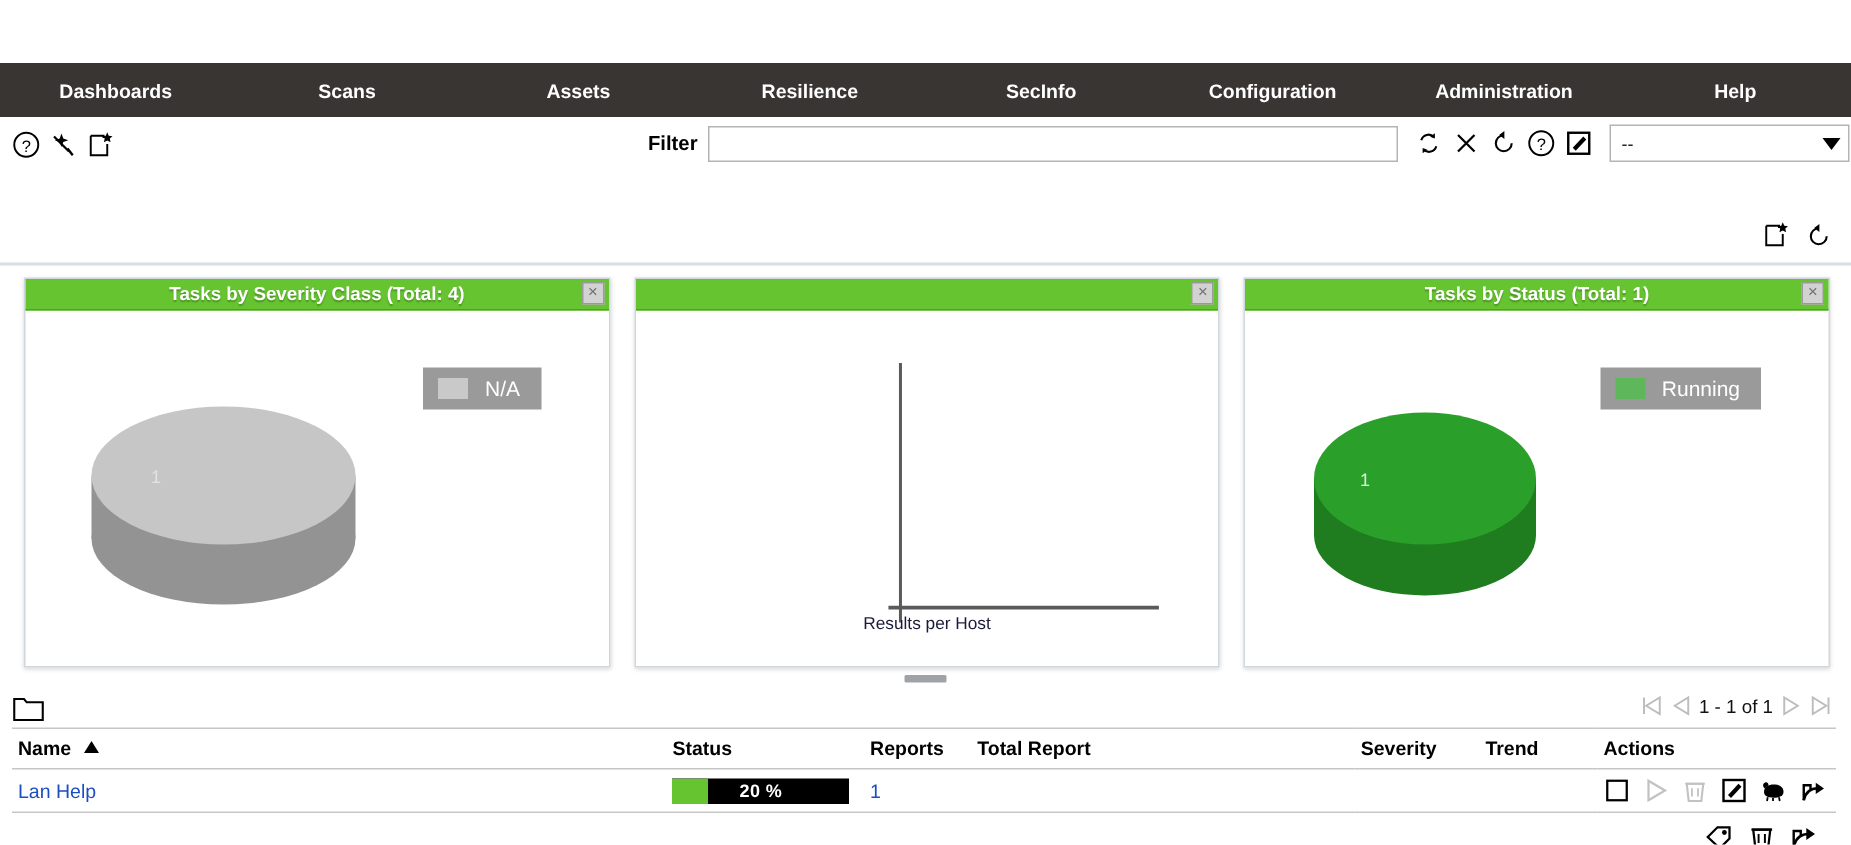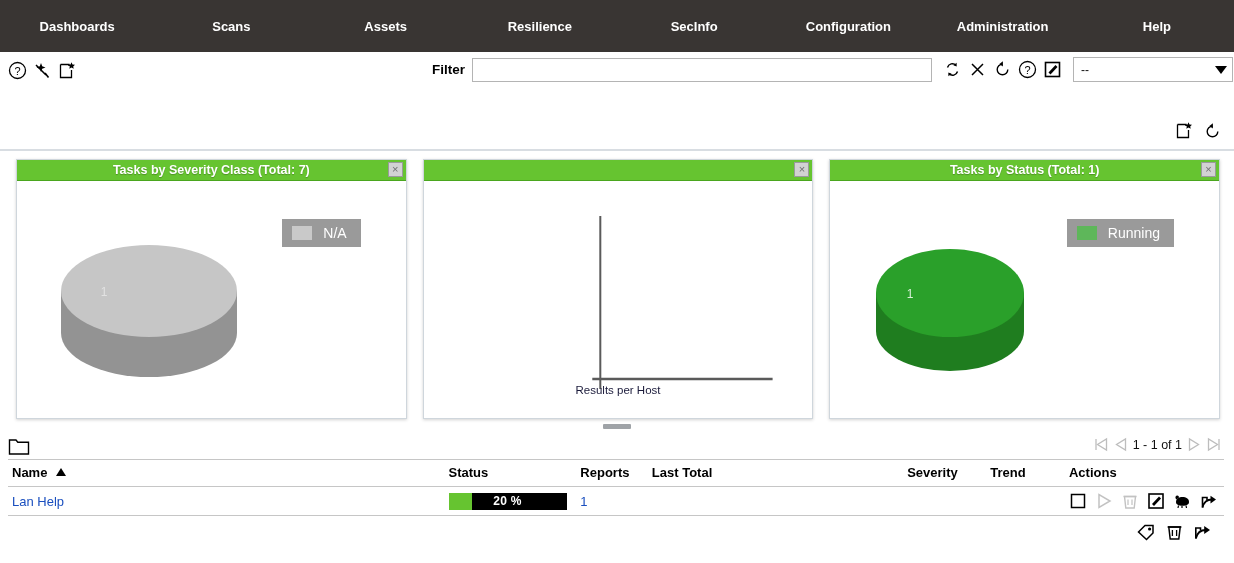--- a/index.html
+++ b/index.html
@@ -8,25 +8,26 @@
     width: 1234px; height: 563px;
     background: #ffffff;
     font-family: "Liberation Sans", sans-serif;
     font-size: 13px;
     color: #111111;
     overflow: hidden;
   }
 
   
   .navbar {
-    height: 52px;
+    height: 36px;
     background: #393533;
     display: flex;
     align-items: center;
     width: 1234px;
+    margin-top: 42px;
   }
   .nav-item {
     color: #ffffff;
     font-weight: bold;
     font-size: 13px;
     text-align: center;
     cursor: pointer;
     white-space: nowrap;
     flex: 1 1 0;
   }
@@ -382,21 +383,21 @@
         <path d="M9.9 1.3 L9.9 6.6 L6.4 4 Z" fill="#000"></path>
       </svg>
     </span>
   </div>
 </div>
 
 <div class="dash-row">
 
   <div class="panel">
     <div class="panel-head">
-      <span class="panel-title">Tasks by Severity Class (Total: 7)</span>
+      <span class="panel-title">Tasks by Severity Class (Total: 4)</span>
       <span class="panel-close">×</span>
     </div>
     <div class="panel-body">
       <div class="legend-box">
         <span class="legend-swatch" style="background:#c9c9c9"></span>
         <span class="legend-label">N/A</span>
       </div>
       <div class="pie-wrap">
         <svg width="200" height="160" viewBox="0 0 200 160">
           <ellipse cx="92" cy="100" rx="88" ry="44" fill="#939393"></ellipse>
@@ -484,21 +485,21 @@
 
   <table class="tasks">
     <thead>
       <tr>
         <th class="col-name">
           <span>Name</span>
           <span class="sort-asc"></span>
         </th>
         <th class="col-status">Status</th>
         <th class="col-reports">Reports</th>
-        <th class="col-last">Last Total</th>
+        <th class="col-last">Total Report</th>
         <th class="col-sev">Severity</th>
         <th class="col-trend">Trend</th>
         <th class="col-act">Actions</th>
       </tr>
     </thead>
     <tbody>
       <tr>
         <td>
           <span class="row-link">Lan Help</span>
         </td>

